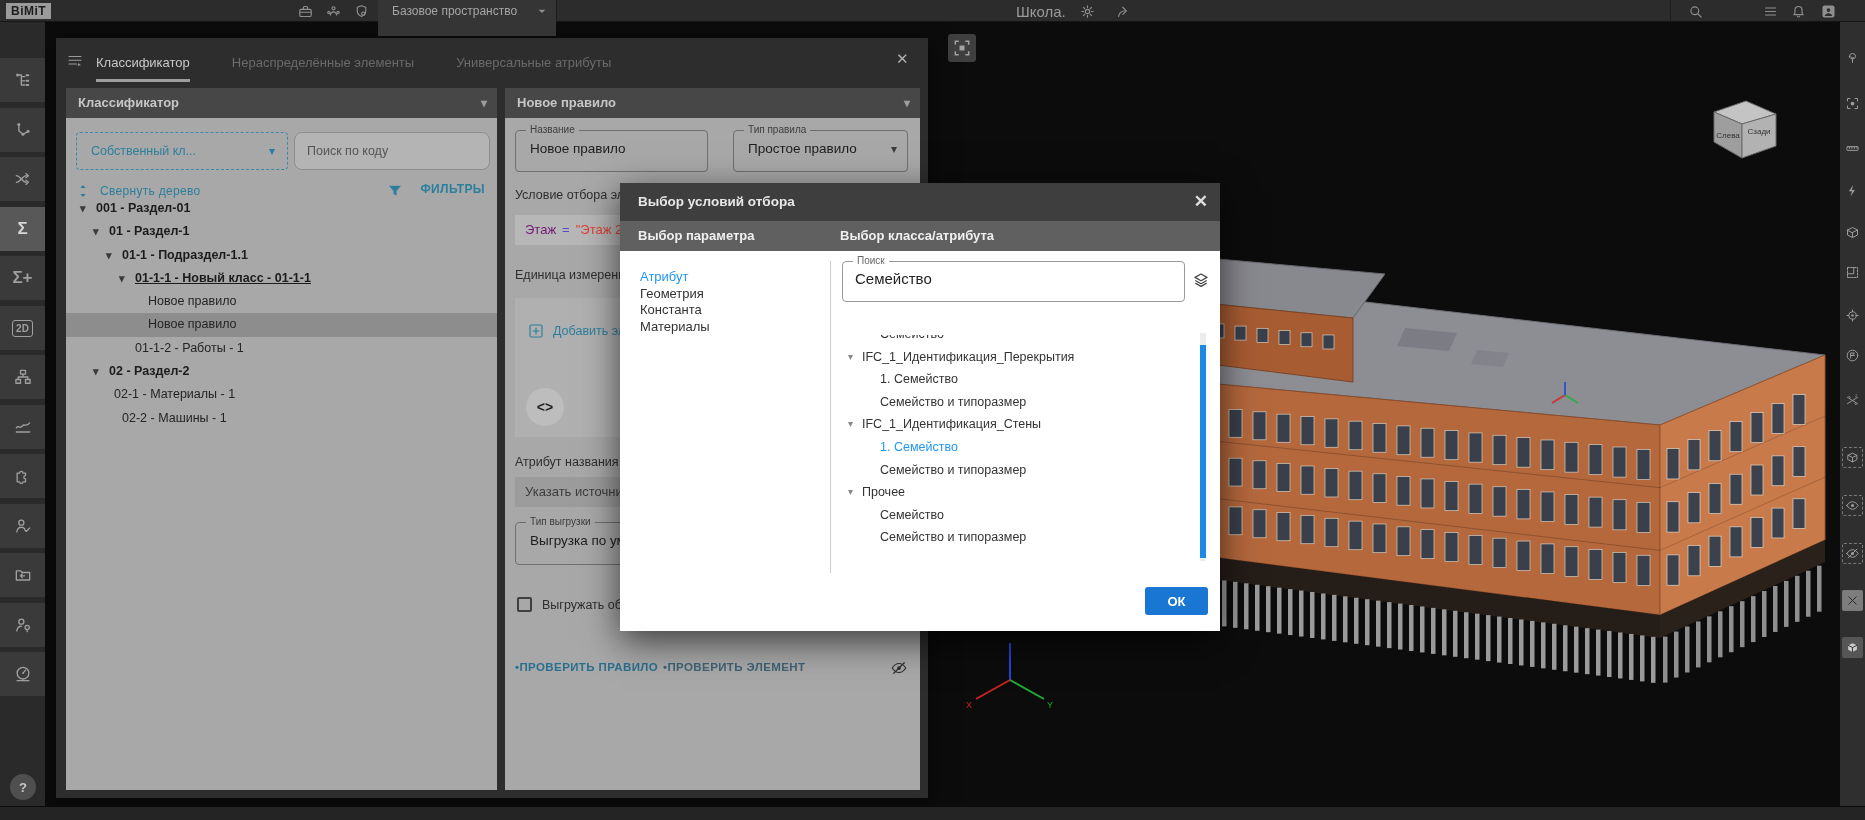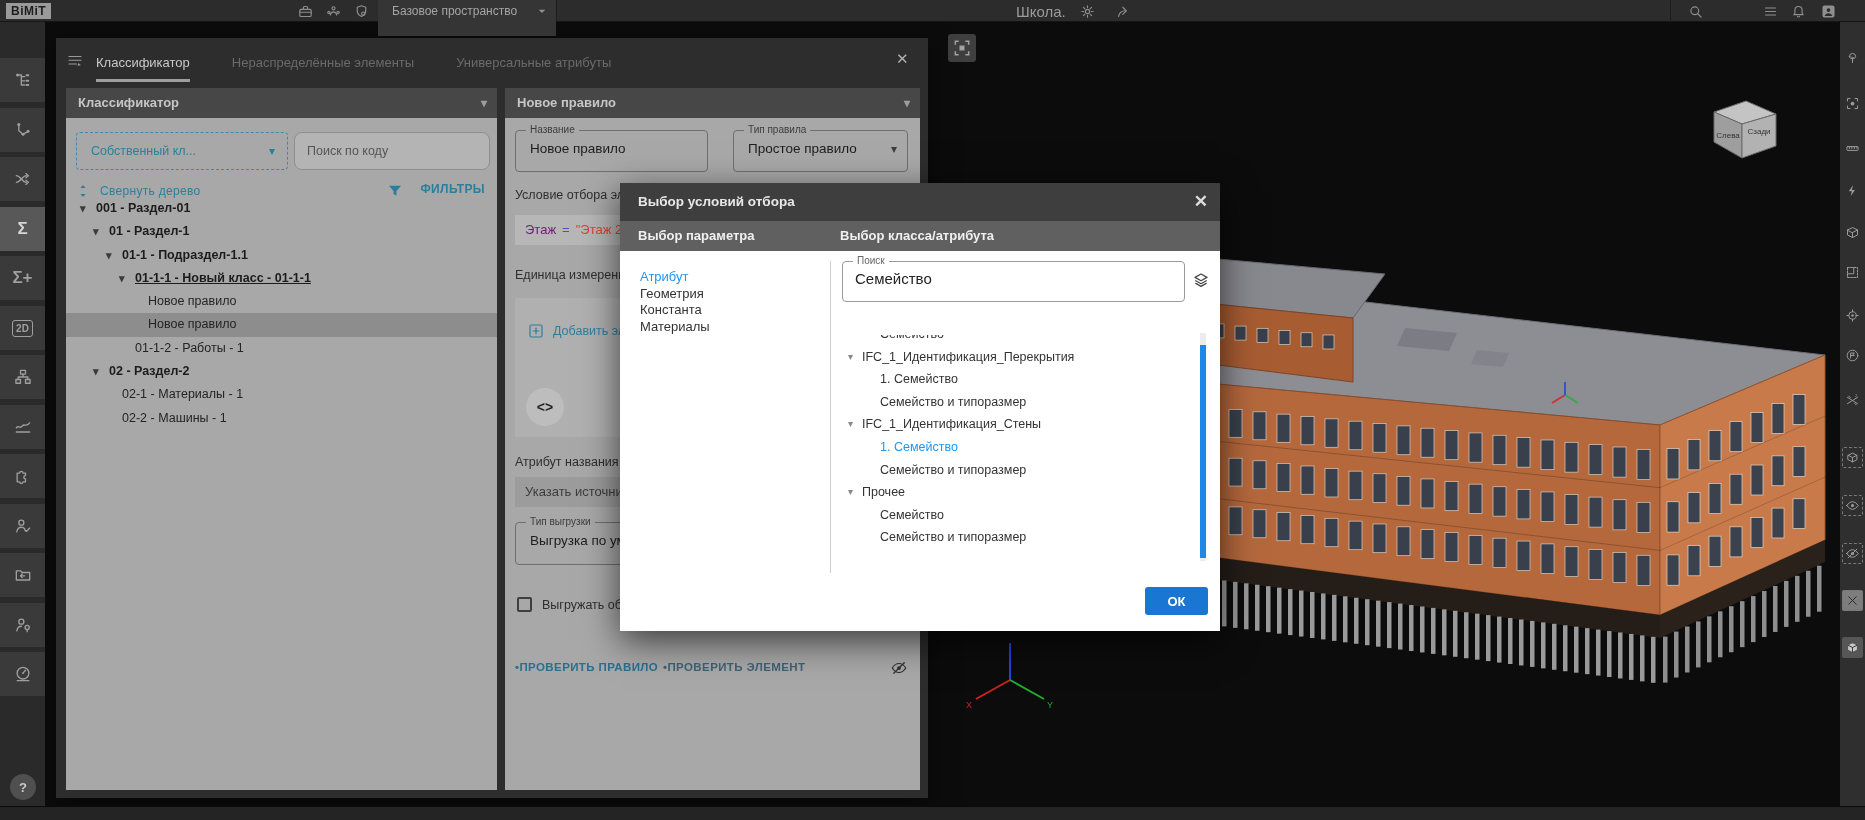--- a/index.html
+++ b/index.html
@@ -615,21 +615,21 @@
           <span style="position: absolute; left: 82px;">Новое правило</span>
         </div>
         <div class="trow">
           <span style="position: absolute; left: 69px;">01-1-2 - Работы - 1</span>
         </div>
         <div class="trow b">
           <span class="car" style="left: 27px;">▾</span>
           <span style="position: absolute; left: 43px;">02 - Раздел-2</span>
         </div>
         <div class="trow">
-          <span style="position: absolute; left: 56px;">02-1 - Материалы - 1</span>
+          <span style="position: absolute; left: 48px;">02-1 - Материалы - 1</span>
         </div>
         <div class="trow">
           <span style="position: absolute; left: 56px;">02-2 - Машины - 1</span>
         </div>
       </div>
   </div>
 
   <div class="subpanel" id="sp-right">
     <div class="sphead">
       <span>Новое правило</span><span class="car">▾</span>

